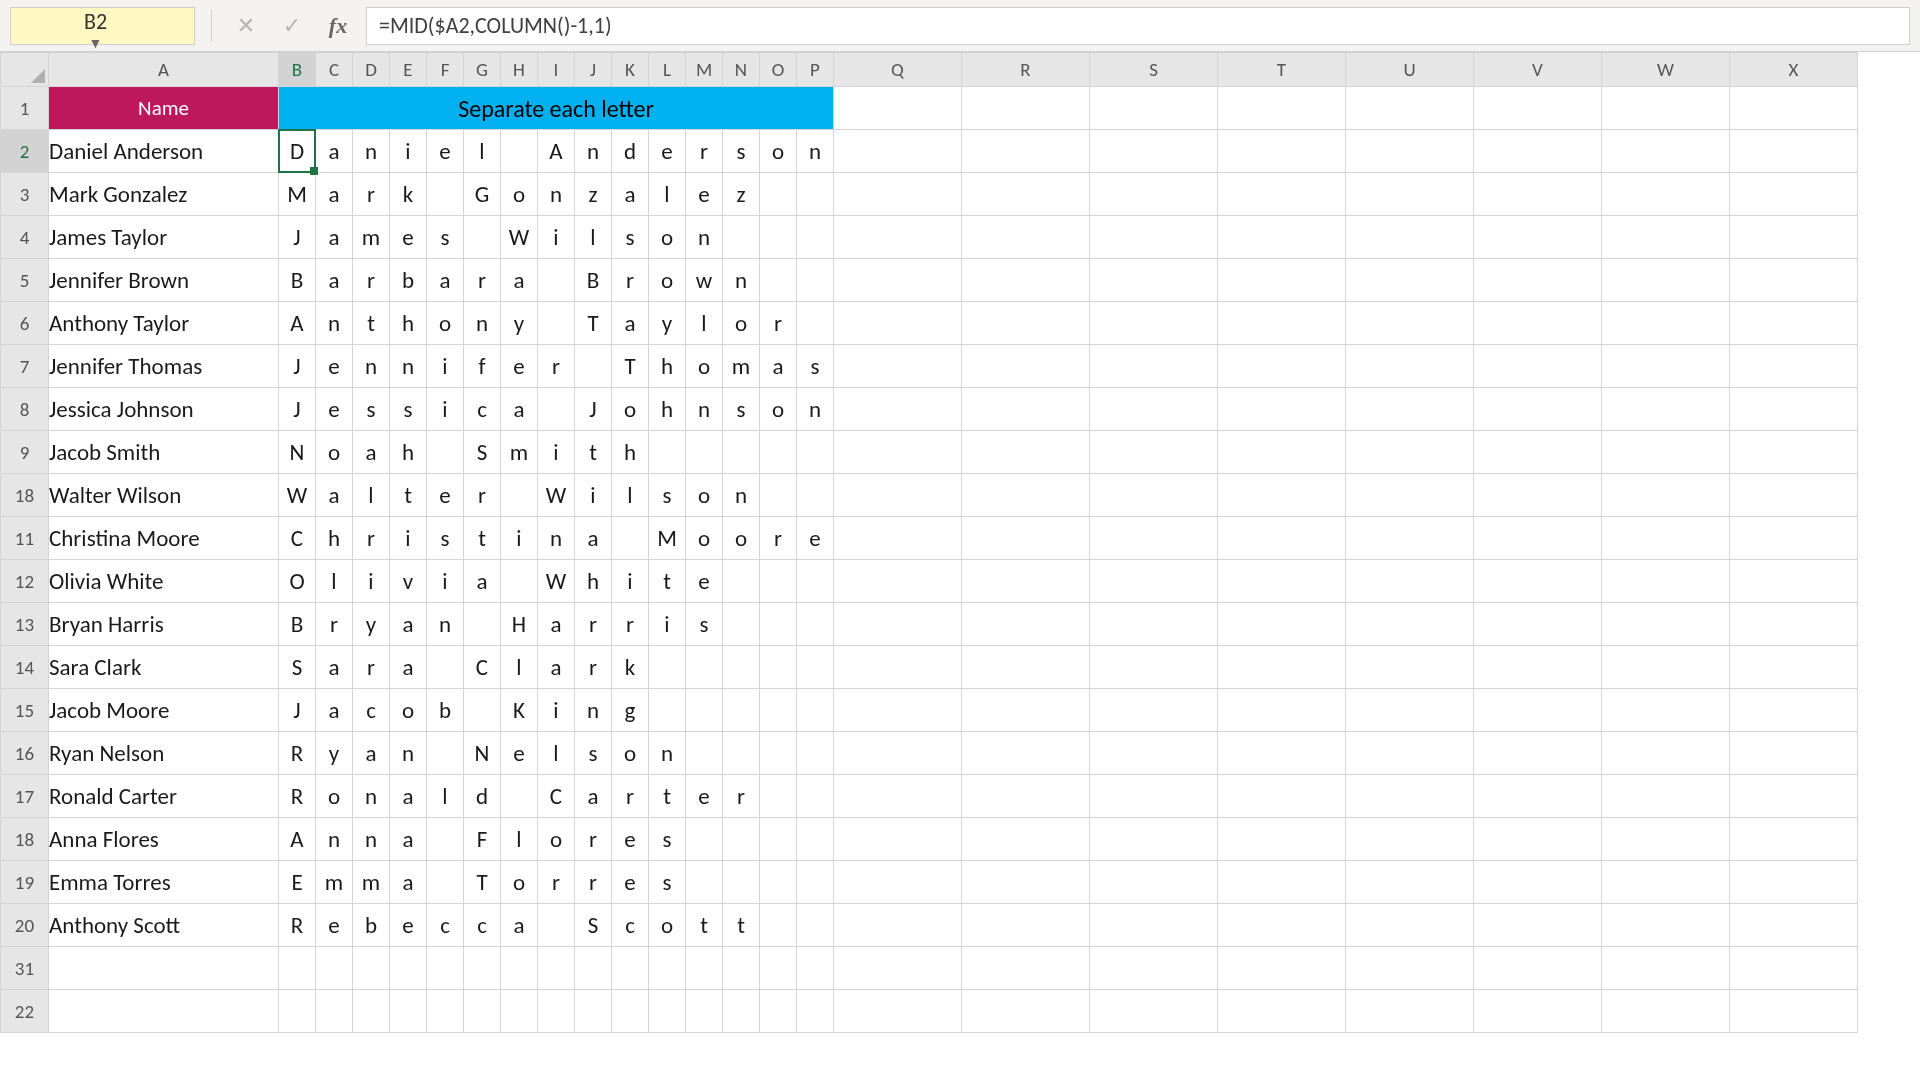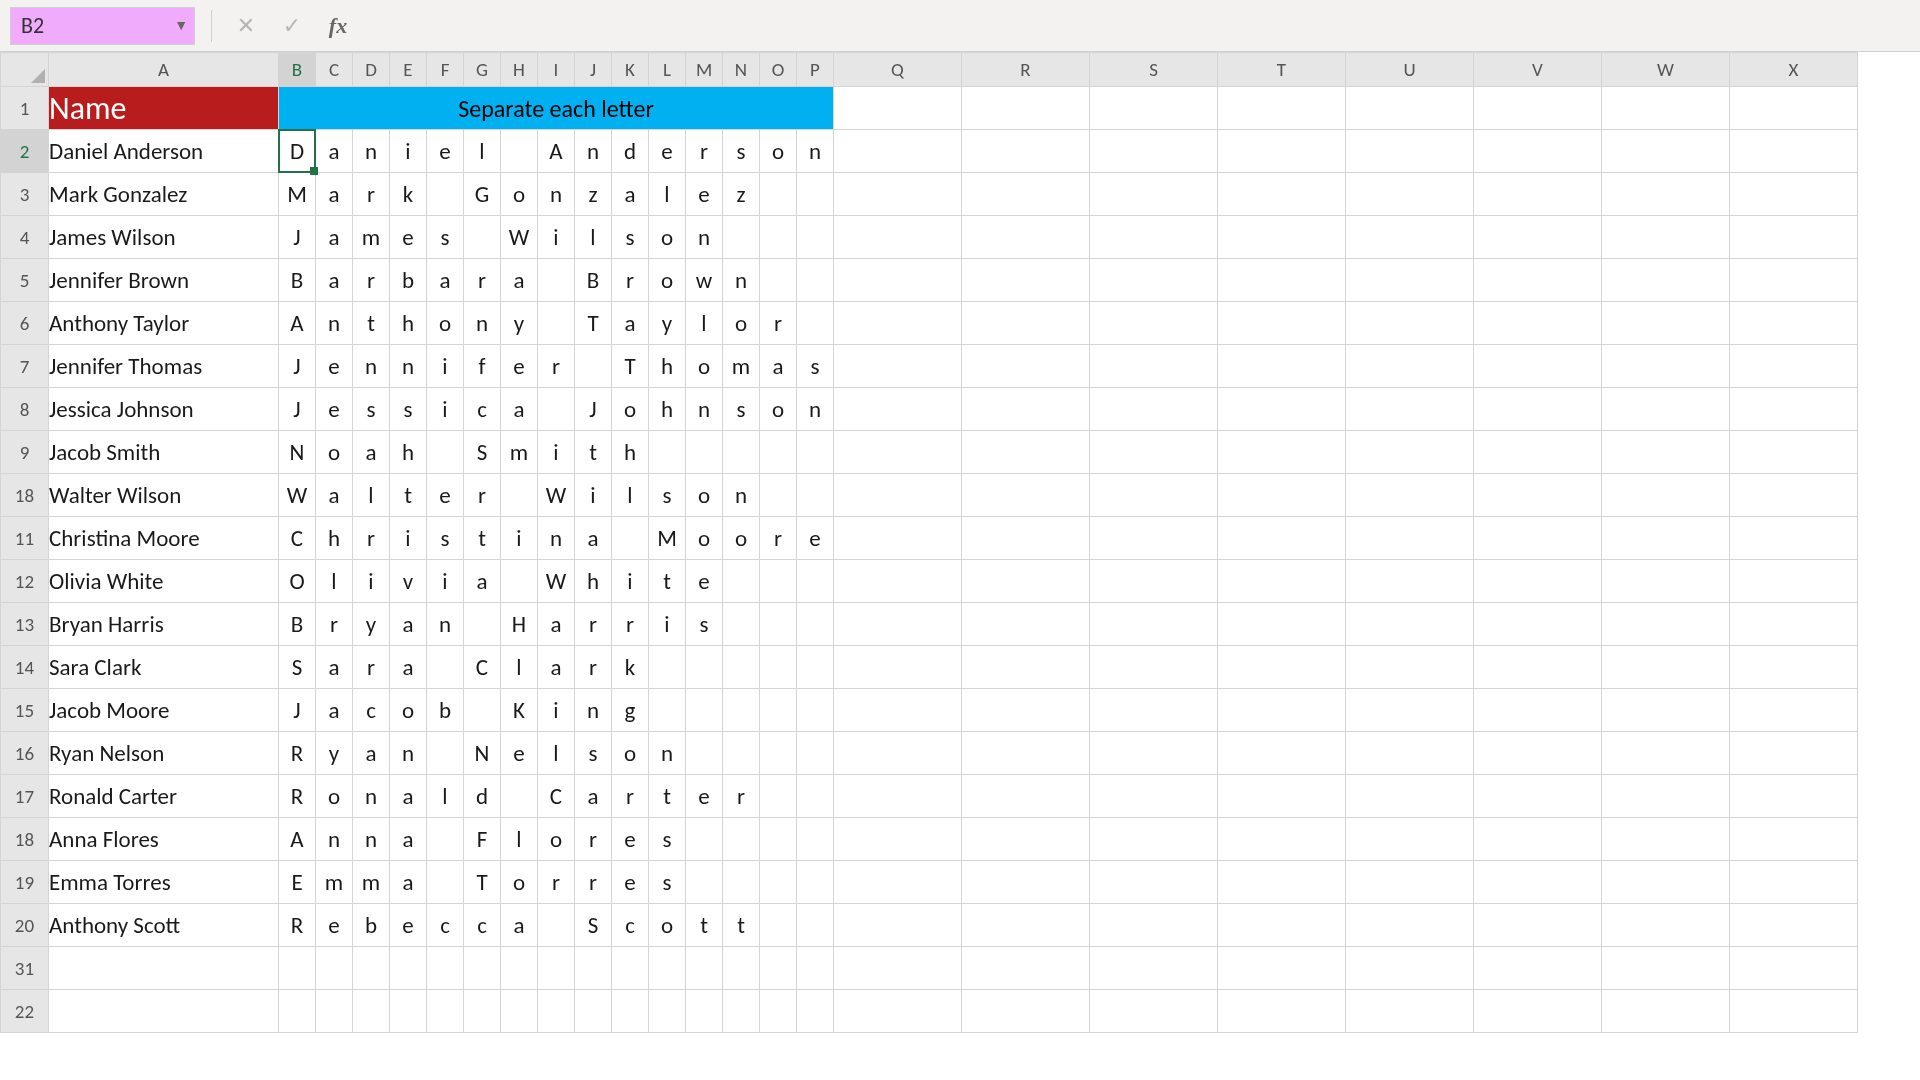--- a/index.html
+++ b/index.html
@@ -18,28 +18,29 @@
     align-items: center;
     height: 52px;
     background: #f3f2f1;
     border-bottom: 1px solid #d0d0d0;
     padding: 6px 10px;
     gap: 10px;
   }
   .name-box {
     width: 185px;
     height: 38px;
-    background: #f0abfc;
+    background: #fef9c3;
     border: 1px solid #cfcfcf;
     display: flex;
     align-items: center;
     justify-content: space-between;
-    padding: 0 6px 0 10px;
+    padding: 0 24px 0 10px;
     font-size: 22px;
     color: #333;
+    flex-direction: column;
   }
   .name-box .chev {
     color: #666;
     font-size: 14px;
   }
   .divider-v {
     width: 1px;
     height: 32px;
     background: #d0d0d0;
     margin: 0 6px;
@@ -137,25 +138,26 @@
     vertical-align: middle;
     text-align: left;
     white-space: nowrap;
   }
   td.letter-cell {
     text-align: center;
     padding: 0;
   }
   
   td.hdr-name {
-    background: #b91c1c;
+    background: #be185d;
     color: #ffffff;
     font-weight: bold;
-    font-size: 32px;
+    font-size: 21px;
     padding-left: 8px;
+    text-align: center;
   }
   td.hdr-sep {
     background: #00b0f0;
     color: #000000;
     font-weight: bold;
     font-size: 24px;
     text-align: center;
   }
   
   td.selected {
@@ -188,20 +190,23 @@
     <span class="chev">▼</span>
   </div>
   <div class="divider-v"></div>
   <div class="fb-btn">
     <span>✕</span>
   </div>
   <div class="fb-btn">
     <span>✓</span>
   </div>
   <div class="fx-label">fx</div>
+  <div class="formula-input">
+    <span>=MID($A2,COLUMN()-1,1)</span>
+  </div>
 </div>
 
 <div class="grid-wrap">
   <table class="grid" id="grid">
       <colgroup>
         <col style="width: 48px;">
         <col style="width: 230px;">
         <col style="width: 37px;">
         <col style="width: 37px;">
         <col style="width: 37px;">
@@ -318,21 +323,21 @@
           <td class="cell"></td>
           <td class="cell"></td>
           <td class="cell"></td>
           <td class="cell"></td>
           <td class="cell"></td>
           <td class="cell"></td>
           <td class="cell"></td>
         </tr>
         <tr>
           <td class="row-header">4</td>
-          <td class="cell">James Wilson</td>
+          <td class="cell">James Taylor</td>
           <td class="cell letter-cell">J</td>
           <td class="cell letter-cell">a</td>
           <td class="cell letter-cell">m</td>
           <td class="cell letter-cell">e</td>
           <td class="cell letter-cell">s</td>
           <td class="cell letter-cell"></td>
           <td class="cell letter-cell">W</td>
           <td class="cell letter-cell">i</td>
           <td class="cell letter-cell">l</td>
           <td class="cell letter-cell">s</td>

